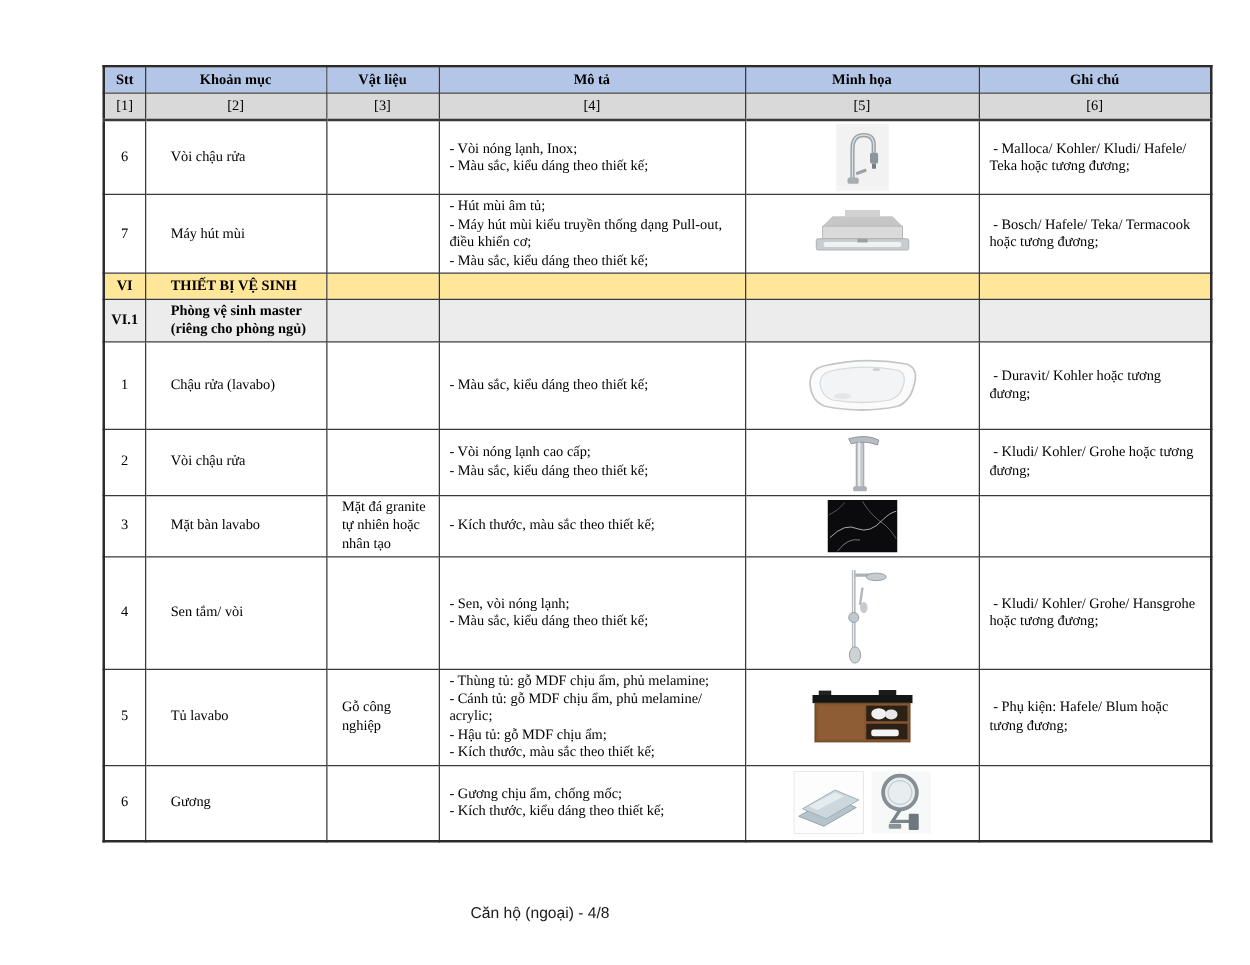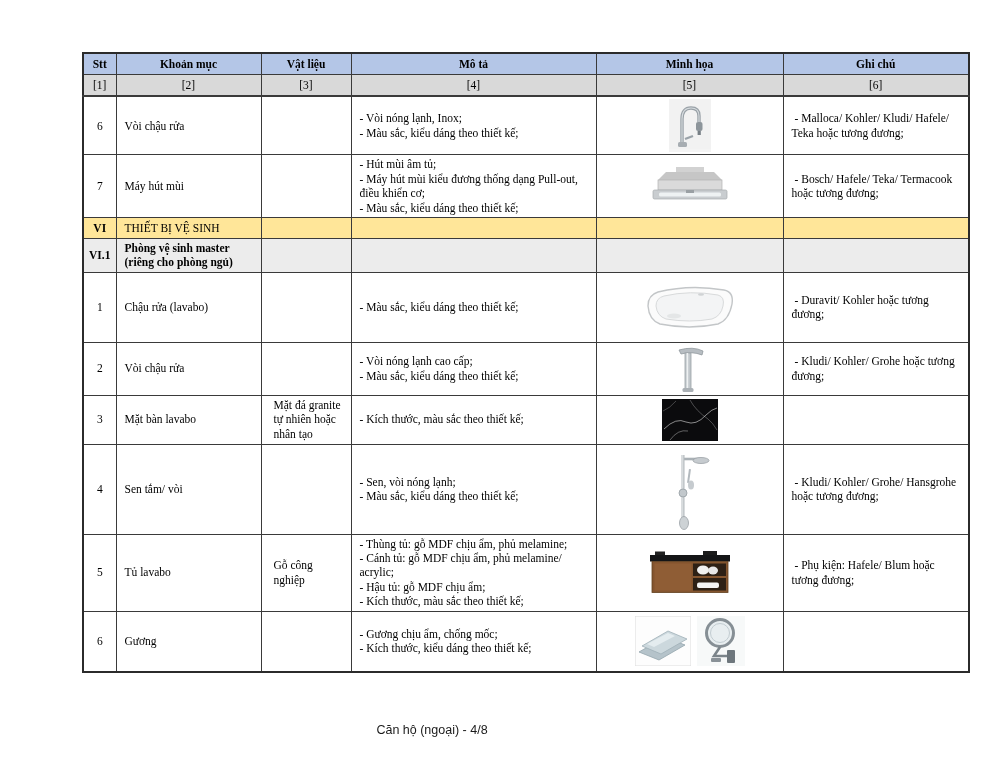--- a/index.html
+++ b/index.html
@@ -16,21 +16,21 @@
     border:2px solid var(--border,#2b2b2b);
   }
   .doc-table th, .doc-table td {
     border:1px solid #3a3a3a;
     font-size:11.5px; line-height:1.25; vertical-align:middle;
     padding:2px 5px; overflow:hidden;
   }
   .doc-table thead th { background:var(--header-bg,#B4C6E7); font-weight:bold; text-align:center; }
   .doc-table thead tr.refs th { background:var(--subheader-bg,#D9D9D9); font-weight:normal; border-bottom-width:2px; }
   td.c-stt { text-align:center; }
-  td.c-item { padding-left:8px; }
+  td.c-item { padding-left:20px; }
   td.c-mat { padding-left:12px; }
   td.c-desc { padding-left:8px; }
   td.c-img { text-align:center; vertical-align:middle; }
   td.c-img .imgwrap { display:flex; gap:6px; justify-content:center; align-items:center; }
   td.c-note { padding-left:8px; text-indent:3px; }
   tr.section td { background:var(--section-bg,#FFE699); font-weight:bold;margin-left:48px; }
   tr.subsection td { background:var(--subsection-bg,#ECECEC); }
   tr.subsection td.c-item, tr.subsection td.c-stt { font-weight:bold; }
   .desc-line { display:block; }
   .footer {
@@ -93,40 +93,40 @@
 </span>
           </td>
           <td class="c-note">- Malloca/ Kohler/ Kludi/ Hafele/ Teka hoặc tương đương;</td>
         </tr>
         <tr class="item" style="height: 56px;">
           <td class="c-stt">7</td>
           <td class="c-item">Máy hút mùi</td>
           <td class="c-mat"></td>
           <td class="c-desc">
             <span class="desc-line">- Hút mùi âm tủ;</span>
-            <span class="desc-line">- Máy hút mùi kiểu đương thống dạng Pull-out, điều khiển cơ;</span>
+            <span class="desc-line">- Máy hút mùi kiểu truyền thống dạng Pull-out, điều khiển cơ;</span>
             <span class="desc-line">- Màu sắc, kiểu dáng theo thiết kế;</span>
           </td>
           <td class="c-img">
             <span class="imgwrap">
   <svg width="88" height="38" viewBox="0 0 88 38">
     <rect x="30" y="0" width="28" height="5" fill="#d2d2d2"></rect>
     <polygon points="20,5 68,5 76,13 12,13" fill="#c6c6c6"></polygon>
     <rect x="12" y="13" width="64" height="10" fill="#dadada" stroke="#b3b3b3" stroke-width="0.7"></rect>
     <rect x="7" y="23" width="74" height="9" rx="1.5" fill="#c9cdd0" stroke="#a8acaf" stroke-width="0.7"></rect>
     <rect x="13" y="25.5" width="62" height="4" rx="1.5" fill="#eef2f3"></rect>
     <rect x="40" y="23" width="8" height="3" fill="#9aa0a4"></rect>
   </svg>
 </span>
           </td>
           <td class="c-note">- Bosch/ Hafele/ Teka/ Termacook hoặc tương đương;</td>
         </tr>
         <tr class="section" style="height: 21px;">
           <td class="c-stt">VI</td>
-          <td class="c-item" style="font-weight: normal;">THIẾT BỊ VỆ SINH</td>
+          <td class="c-item" style="font-weight: bold;">THIẾT BỊ VỆ SINH</td>
           <td class="c-mat"></td>
           <td class="c-desc"></td>
           <td class="c-img">
             <span class="imgwrap"></span>
           </td>
           <td class="c-note"></td>
         </tr>
         <tr class="subsection" style="height: 27px;">
           <td class="c-stt">VI.1</td>
           <td class="c-item" style="font-weight: bold; margin-left: 37px;">Phòng vệ sinh master (riêng cho phòng ngủ)</td>

